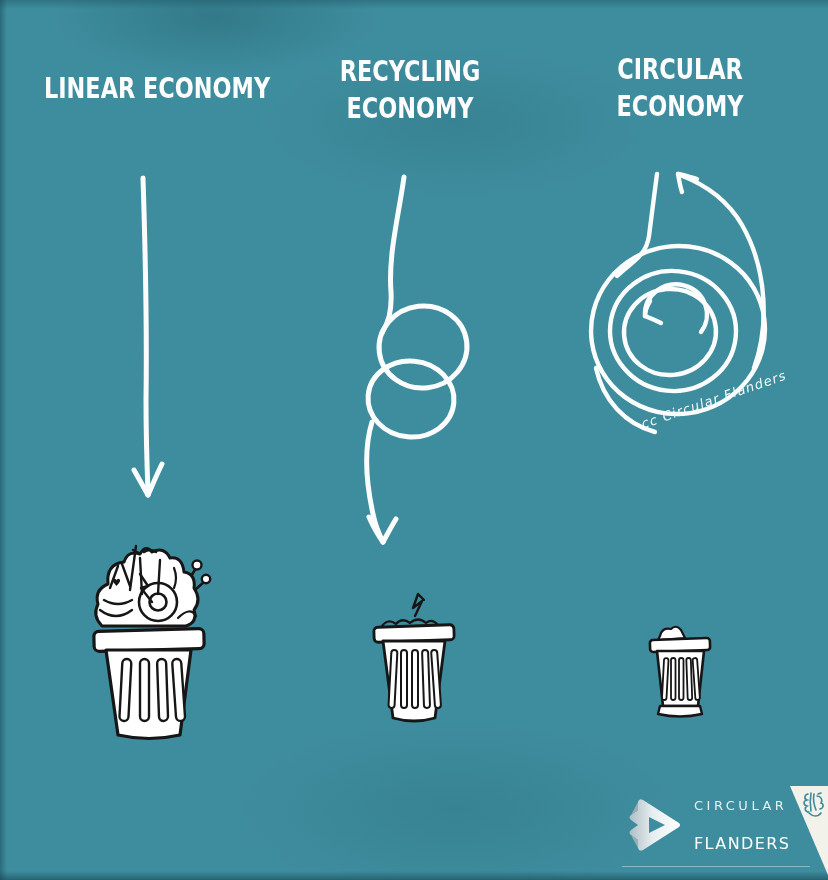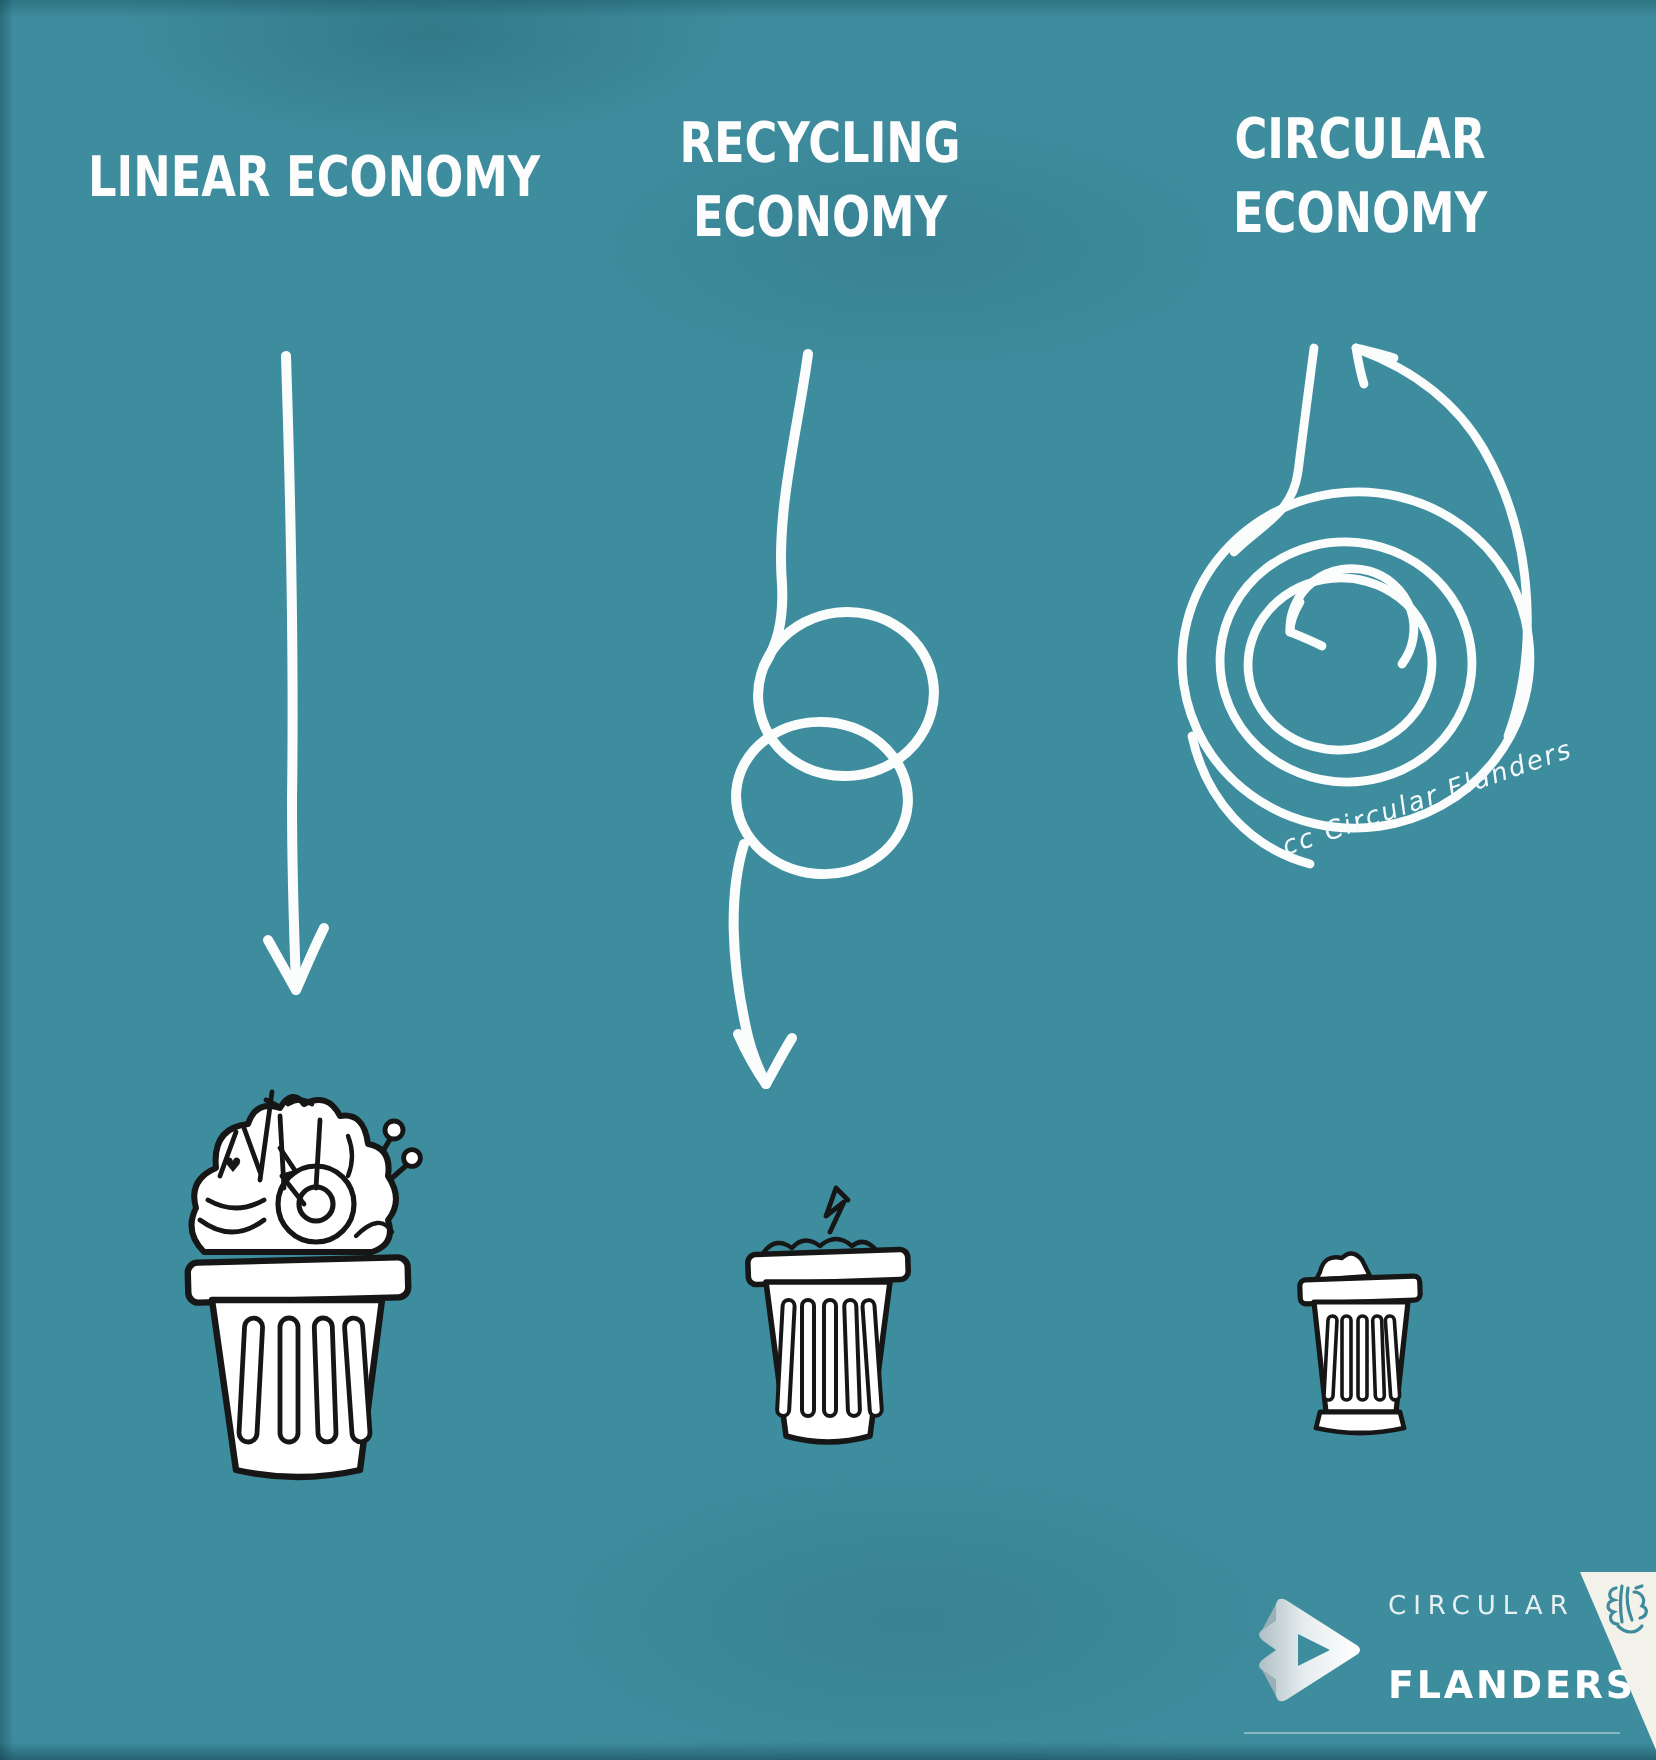--- a/index.html
+++ b/index.html
@@ -33,21 +33,21 @@
   .bin-small{left:643px;top:620px;width:76px;height:112px;}
   .ink{stroke:#161616;stroke-linecap:round;stroke-linejoin:round;}
   .attribution{
     position:absolute;left:628px;top:392px;width:172px;text-align:center;
     color:#F3FAFB;font-size:13px;font-style:italic;letter-spacing:1.2px;
     transform:rotate(-19deg);transform-origin:center;
   }
   .footer-brand{position:absolute;left:627px;top:796px;display:flex;align-items:center;gap:11px;}
   .brand-text{display:flex;flex-direction:column;}
   .brand-circular{font-size:13px;letter-spacing:3.5px;color:#E6F0F2;font-weight:400;}
-  .brand-flanders{font-size:19px;letter-spacing:1.4px;color:#FFFFFF;font-weight:700;margin-top:21px;}
+  .brand-flanders{font-size:16px;letter-spacing:1.4px;color:#FFFFFF;font-weight:400;margin-top:21px;}
   .hairline{position:absolute;left:622px;top:866px;width:188px;height:1px;background:rgba(255,255,255,.38);}
   .pennant{
     position:absolute;right:0;top:786px;width:38px;height:89px;background:#F2F1EA;
     clip-path:polygon(0 0,100% 0,100% 100%);
   }
   .lion{position:absolute;right:1px;top:5px;width:26px;height:30px;}
 </style>
 </head>
 <body>
 

